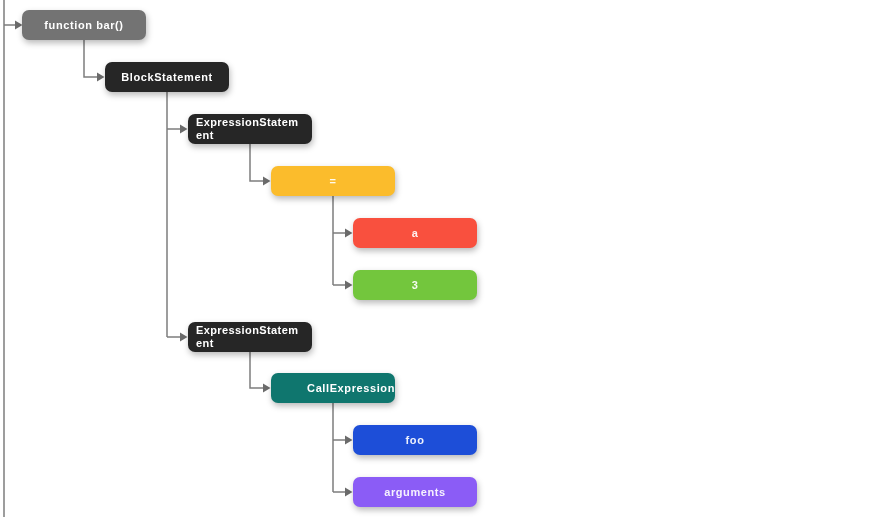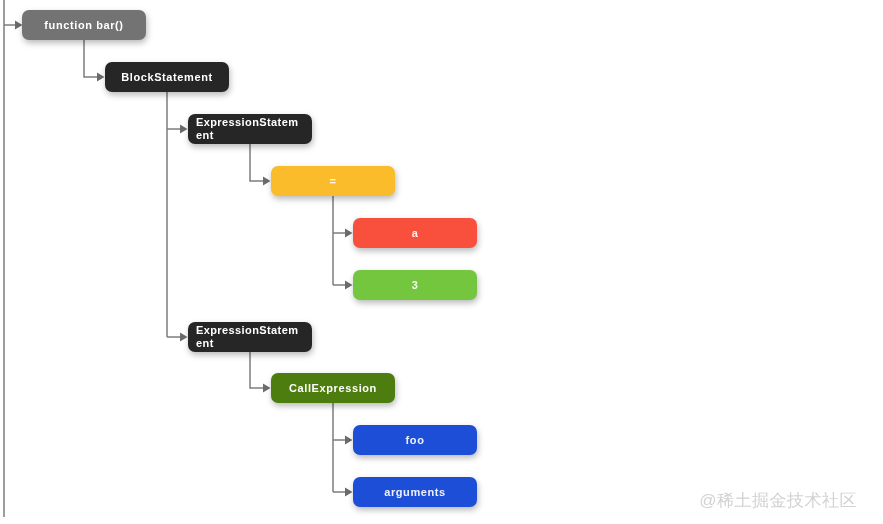--- a/index.html
+++ b/index.html
@@ -124,27 +124,26 @@
 
   <div class="node n5 soft-text" style="background-color: rgb(115, 198, 61);">
     <span>3</span>
   </div>
 
   <div class="node n6 wrap" style="background-color: rgb(38, 38, 38);">
     <span>ExpressionStatem</span>
     <span>ent</span>
   </div>
 
-  <div class="node n7" style="background-color: #4d7c0f;">
+  <div class="node n7" style="background-color: #0f766e; justify-content: flex-end;">
     <span>CallExpression</span>
   </div>
 
   <div class="node n8 soft-text" style="background-color: #1d4ed8;">
     <span>foo</span>
   </div>
 
-  <div class="node n9 soft-text" style="background-color: #1d4ed8;">
+  <div class="node n9 soft-text" style="background-color: #8b5cf6;">
     <span>arguments</span>
   </div>
 
-  <div class="watermark">@稀土掘金技术社区</div>
 
 </div>
 
 </body></html>

